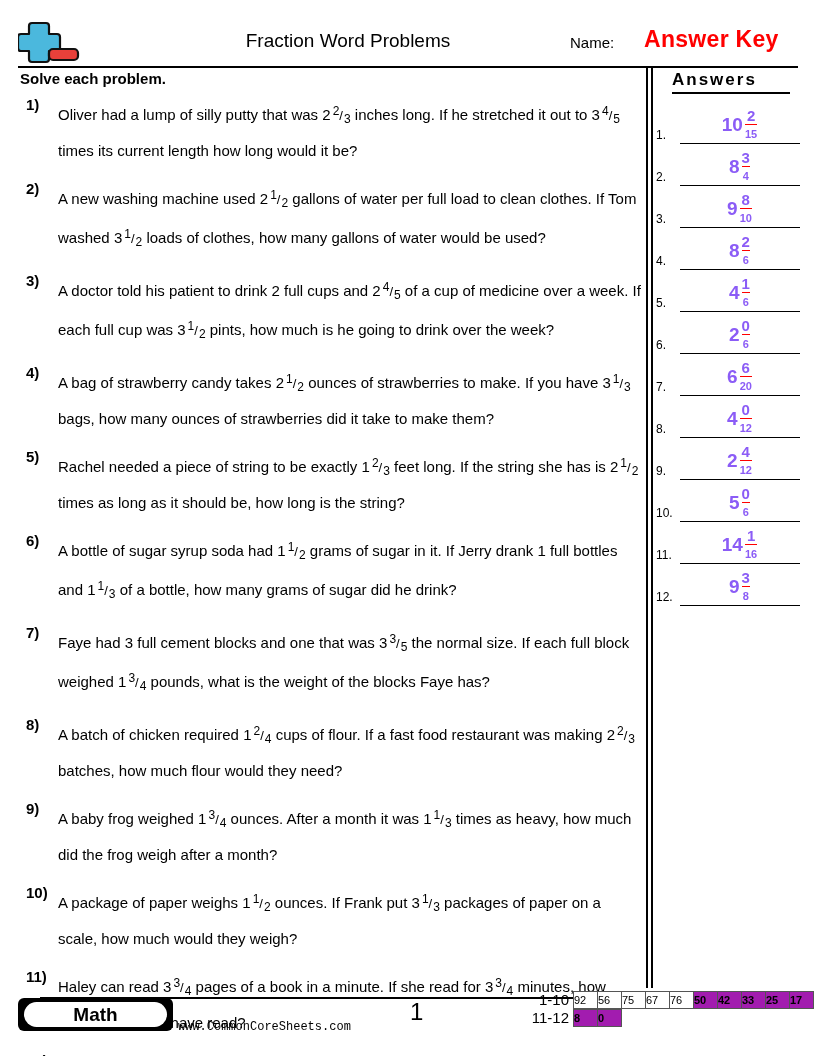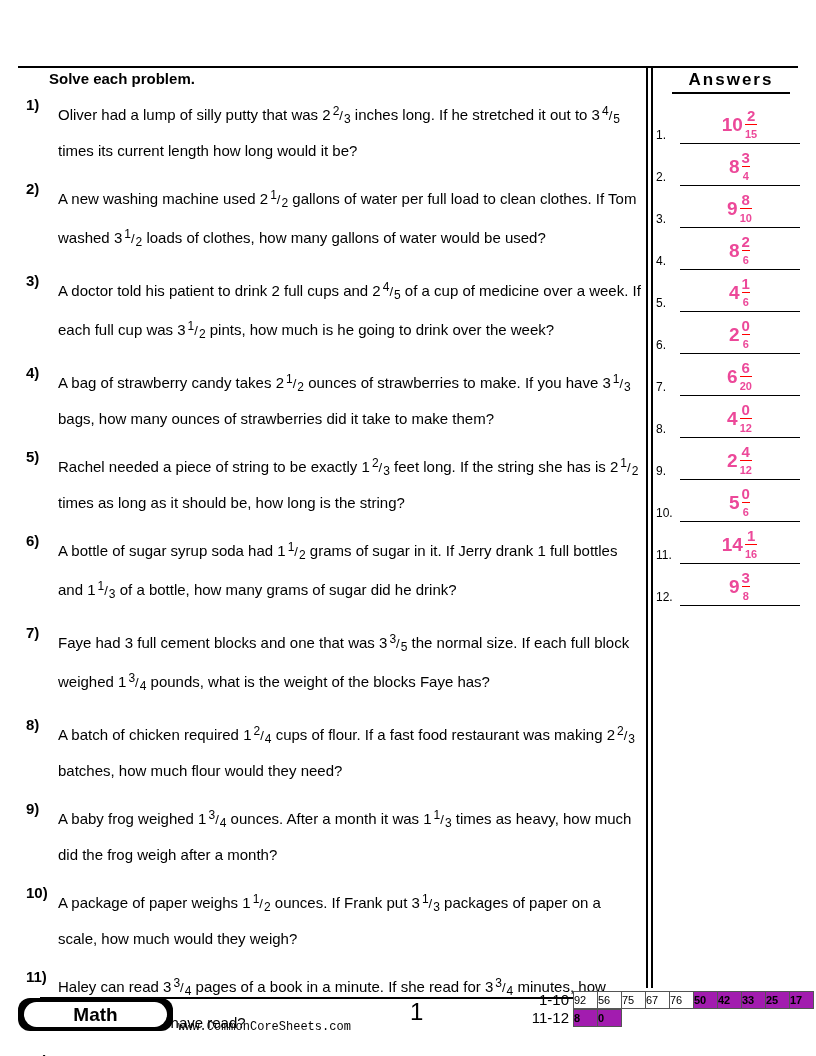--- a/index.html
+++ b/index.html
@@ -43,21 +43,21 @@
     letter-spacing: 0.3px;
   }
 
   .rule-top {
     position: absolute; left: 18px; top: 66px; width: 780px;
     border-top: 2.5px solid #000;
   }
 
   .solve-line {
     position: absolute; left: 20px; top: 70px;
-    font-size: 15px; font-weight: bold; margin-left: 29px;
+    font-size: 15px; font-weight: bold;
   }
 
   
   .divider {
     position: absolute; left: 646px; top: 68px;
     width: 7px; height: 920px;
   }
   .divider .l1, .divider .l2 {
     position: absolute; top: 0; width: 0; height: 100%;
     border-left: 2px solid #000;
@@ -90,21 +90,20 @@
   .mf .w { font-size: 15px; }
   .mf .n { font-size: 12px; vertical-align: 5px; padding-left: 2px; }
   .mf .s { font-size: 13px; vertical-align: 0px; }
   .mf .d { font-size: 12px; vertical-align: -3px; padding-left: 1px; }
 
   
   .answers-col {
     position: absolute; left: 656px; top: 66px; width: 150px;
   }
   .answers-heading {
-    text-align: center;
     font-size: 17px;
     font-weight: bold;
     letter-spacing: 2px;
     padding-bottom: 2px;
     border-bottom: 2.5px solid #000;
     width: 118px;
     margin: 4px auto 4px auto;
   }
   .ans-list { margin-top: 8px; }
   .ans-row {
@@ -115,21 +114,21 @@
     position: absolute; left: 0; bottom: 2px;
     font-size: 12px; color: #000;
   }
   .ans-row .line {
     position: absolute; left: 24px; right: 6px; bottom: 0;
     border-bottom: 1.6px solid #000;
   }
   .ans-row .val {
     position: absolute; left: 23px; right: 6px; bottom: 3px;
     text-align: center;
-    color: #ec4899;
+    color: #8b5cf6;
     font-size: 18px;
     font-weight: bold;
     line-height: 1;
     white-space: nowrap;
   }
   
   .sf { display: inline-block; vertical-align: middle; text-align: center;
         line-height: 1; position: relative; top: 1px; }
   .sf .n { display: block; font-size: 15px; line-height: 15px; }
   .sf .bar { display: block; height: 0; border-top: 1.6px solid #ff0000; margin: 1px 0; }
@@ -138,21 +137,21 @@
 
   
   .footer-rule {
     position: absolute; left: 40px; top: 997px; width: 758px;
     border-top: 2px solid #000;
   }
   .math-badge {
     position: absolute; left: 18px; top: 998px;
     width: 155px; height: 33px;
     background: #000;
-    border-radius: 12px;
+    border-radius: 6px;
     display: flex; align-items: center; justify-content: center;
   }
   .math-badge .pill {
     width: 143px; height: 25px; background: #fff; border-radius: 13px;
     display: flex; align-items: center; justify-content: center;
     font-size: 19px; font-weight: bold; color: #000;
   }
   .site-url {
     position: absolute; left: 178px; top: 1020px;
     font-size: 12px; color: #000; font-family: Liberation Mono, monospace;
@@ -178,20 +177,31 @@
     border: 1px solid #555; margin-left: -1px;
     background: #ffffff;
   }
   .sg-cell.blue { background: #a21caf; font-weight: bold; }
 </style>
 </head>
 <body>
 
 <div class="page">
 
+  <div class="header">
+    <div class="logo">
+      <svg width="66" height="46" viewBox="0 0 66 46" xmlns="http://www.w3.org/2000/svg">
+        <path d="M14 5 h14 a3 3 0 0 1 3 3 v8 h8 a3 3 0 0 1 3 3 v11 a3 3 0 0 1 -3 3 h-8 v8 a3 3 0 0 1 -3 3 h-14 a3 3 0 0 1 -3 -3 v-8 h-8 a3 3 0 0 1 -3 -3 v-11 a3 3 0 0 1 3 -3 h8 v-8 a3 3 0 0 1 3 -3 z" fill="#4bb8dd" stroke="#111" stroke-width="2.2" stroke-linejoin="round"></path>
+        <rect x="31" y="31" width="29" height="11" rx="4" fill="#e8403a" stroke="#111" stroke-width="2.2"></rect>
+      </svg>
+    </div>
+    <div class="worksheet-title">Fraction Word Problems</div>
+    <div class="name-label">Name:</div>
+    <div class="answer-key">Answer Key</div>
+  </div>
 
   <div class="rule-top"></div>
   <div class="solve-line">Solve each problem.</div>
 
   <div class="divider">
     <div class="l1"></div>
     <div class="l2"></div>
   </div>
 
   <div class="problems" id="problems-list">

